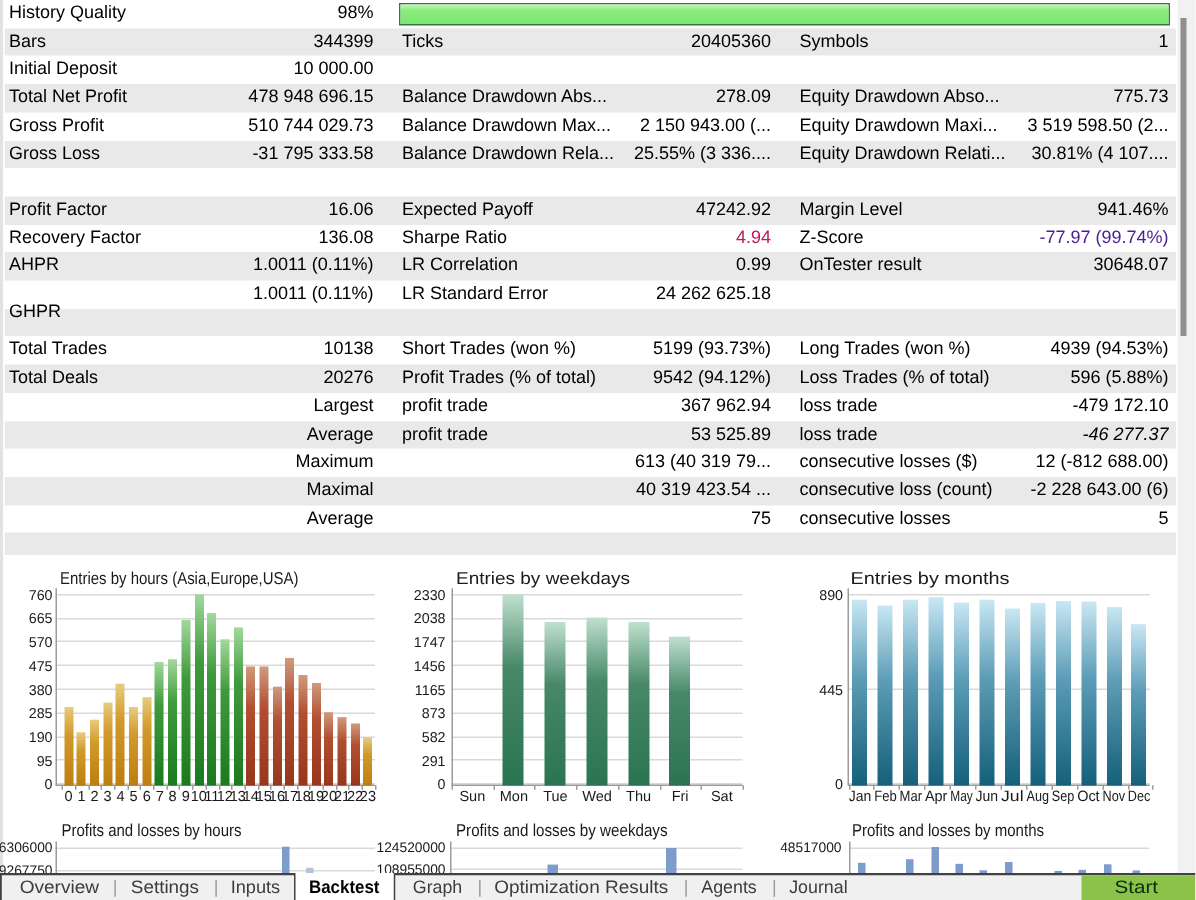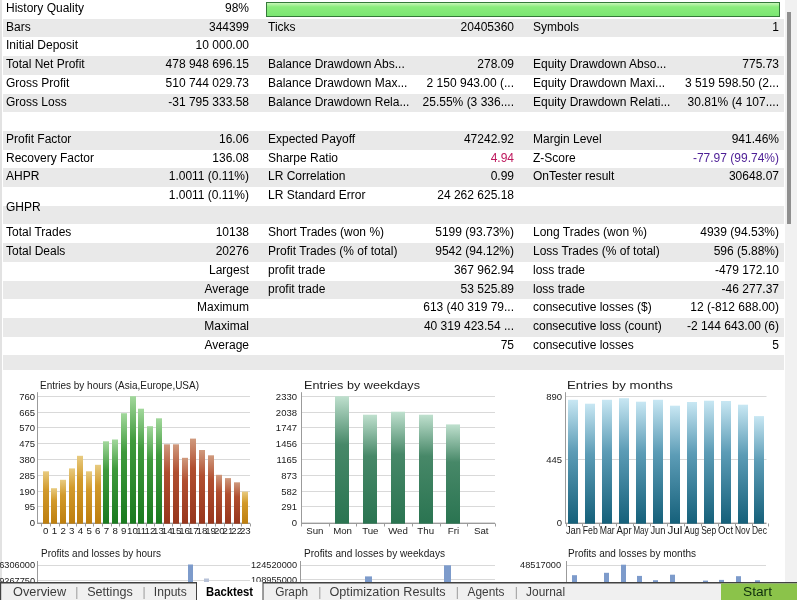--- a/index.html
+++ b/index.html
@@ -78,29 +78,29 @@
 <div style="position:absolute;top:242.1px;height:18.7px;line-height:18.7px;font-size:12px;color:#000;white-space:nowrap;left:577px;width:202px;text-align:right;">596 (5.88%)</div>
 <div style="position:absolute;top:260.8px;height:18.7px;line-height:18.7px;font-size:12px;color:#000;white-space:nowrap;left:48px;width:201px;text-align:right;">Largest</div>
 <div style="position:absolute;top:260.8px;height:18.7px;line-height:18.7px;font-size:12px;color:#000;white-space:nowrap;left:268px;">profit trade</div>
 <div style="position:absolute;top:260.8px;height:18.7px;line-height:18.7px;font-size:12px;color:#000;white-space:nowrap;left:312px;width:202px;text-align:right;">367 962.94</div>
 <div style="position:absolute;top:260.8px;height:18.7px;line-height:18.7px;font-size:12px;color:#000;white-space:nowrap;left:533px;">loss trade</div>
 <div style="position:absolute;top:260.8px;height:18.7px;line-height:18.7px;font-size:12px;color:#000;white-space:nowrap;left:577px;width:202px;text-align:right;">-479 172.10</div>
 <div style="position:absolute;top:279.5px;height:18.7px;line-height:18.7px;font-size:12px;color:#000;white-space:nowrap;left:48px;width:201px;text-align:right;">Average</div>
 <div style="position:absolute;top:279.5px;height:18.7px;line-height:18.7px;font-size:12px;color:#000;white-space:nowrap;left:268px;">profit trade</div>
 <div style="position:absolute;top:279.5px;height:18.7px;line-height:18.7px;font-size:12px;color:#000;white-space:nowrap;left:312px;width:202px;text-align:right;">53 525.89</div>
 <div style="position:absolute;top:279.5px;height:18.7px;line-height:18.7px;font-size:12px;color:#000;white-space:nowrap;left:533px;">loss trade</div>
-<div style="position:absolute;top:279.5px;height:18.7px;line-height:18.7px;font-size:12px;color:#000;white-space:nowrap;left:577px;width:202px;text-align:right;">-46 277.37</div>
+<div style="position:absolute;top:279.5px;height:18.7px;line-height:18.7px;font-size:12px;color:#000;white-space:nowrap;left:577px;width:202px;text-align:right;font-style:italic;">-46 277.37</div>
 <div style="position:absolute;top:298.2px;height:18.7px;line-height:18.7px;font-size:12px;color:#000;white-space:nowrap;left:48px;width:201px;text-align:right;">Maximum</div>
 <div style="position:absolute;top:298.2px;height:18.7px;line-height:18.7px;font-size:12px;color:#000;white-space:nowrap;left:312px;width:202px;text-align:right;">613 (40 319 79...</div>
 <div style="position:absolute;top:298.2px;height:18.7px;line-height:18.7px;font-size:12px;color:#000;white-space:nowrap;left:533px;">consecutive losses ($)</div>
 <div style="position:absolute;top:298.2px;height:18.7px;line-height:18.7px;font-size:12px;color:#000;white-space:nowrap;left:577px;width:202px;text-align:right;">12 (-812 688.00)</div>
 <div style="position:absolute;top:316.9px;height:18.7px;line-height:18.7px;font-size:12px;color:#000;white-space:nowrap;left:48px;width:201px;text-align:right;">Maximal</div>
 <div style="position:absolute;top:316.9px;height:18.7px;line-height:18.7px;font-size:12px;color:#000;white-space:nowrap;left:312px;width:202px;text-align:right;">40 319 423.54 ...</div>
 <div style="position:absolute;top:316.9px;height:18.7px;line-height:18.7px;font-size:12px;color:#000;white-space:nowrap;left:533px;">consecutive loss (count)</div>
-<div style="position:absolute;top:316.9px;height:18.7px;line-height:18.7px;font-size:12px;color:#000;white-space:nowrap;left:577px;width:202px;text-align:right;">-2 144 643.00 (6)</div>
+<div style="position:absolute;top:316.9px;height:18.7px;line-height:18.7px;font-size:12px;color:#000;white-space:nowrap;left:577px;width:202px;text-align:right;">-2 228 643.00 (6)</div>
 <div style="position:absolute;top:335.6px;height:18.7px;line-height:18.7px;font-size:12px;color:#000;white-space:nowrap;left:48px;width:201px;text-align:right;">Average</div>
 <div style="position:absolute;top:335.6px;height:18.7px;line-height:18.7px;font-size:12px;color:#000;white-space:nowrap;left:312px;width:202px;text-align:right;">75</div>
 <div style="position:absolute;top:335.6px;height:18.7px;line-height:18.7px;font-size:12px;color:#000;white-space:nowrap;left:533px;">consecutive losses</div>
 <div style="position:absolute;top:335.6px;height:18.7px;line-height:18.7px;font-size:12px;color:#000;white-space:nowrap;left:577px;width:202px;text-align:right;">5</div>
 <div style="position:absolute;left:266px;top:2px;width:514px;height:15px;border:1.5px solid #35793a;background:#fff">
     <div style="position:absolute;left:0;top:0;width:100%;height:100%;background:linear-gradient(to bottom,#c9f6b9 0%,#8aec7c 30%,#7be672 100%)"></div>
   </div>
 <svg style="position:absolute;left:0;top:370px" width="797" height="230" viewBox="0 370 797 230">
 <defs>
 <linearGradient id="gO" x1="0" y1="0" x2="0" y2="1">

